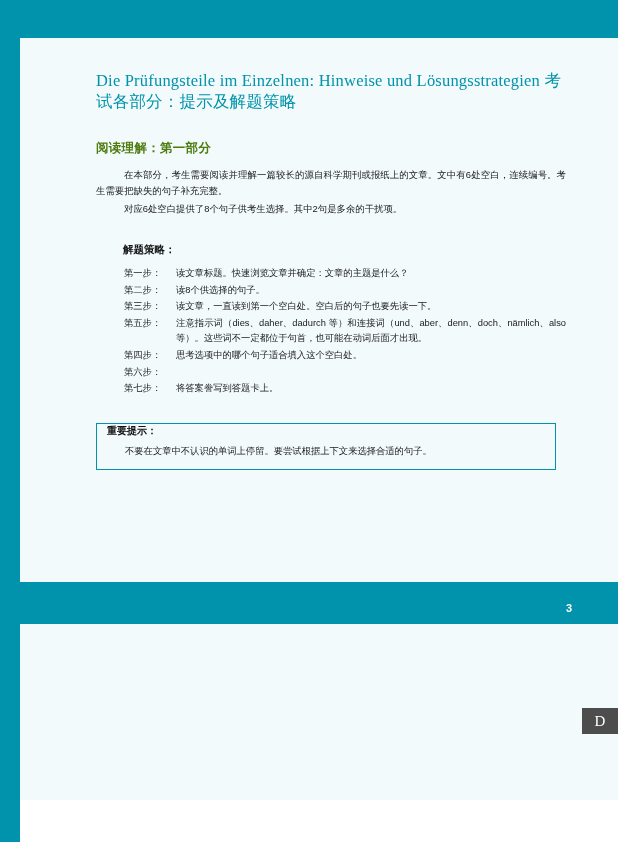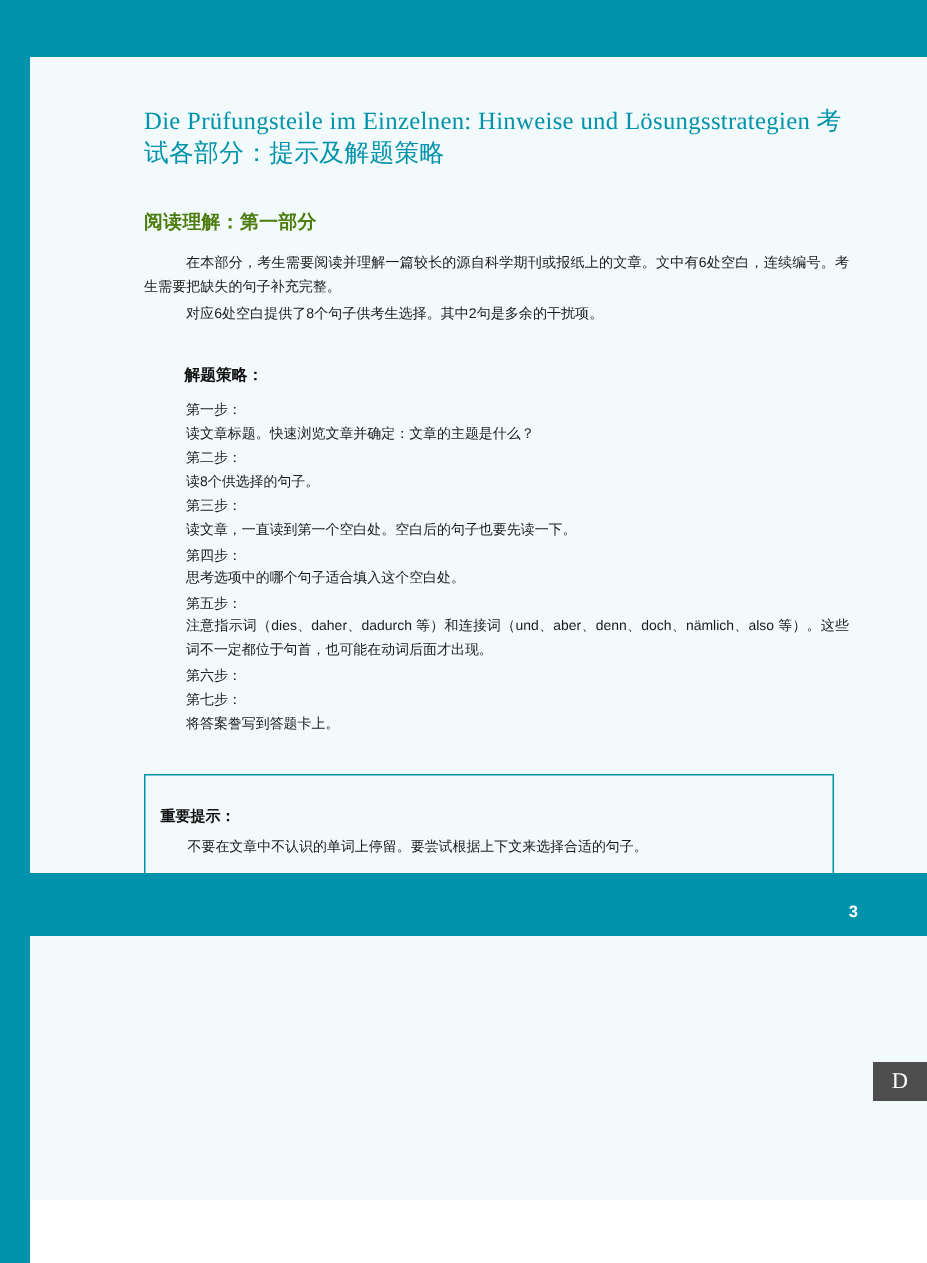--- a/index.html
+++ b/index.html
@@ -101,35 +101,34 @@
     list-style: none;
   }
   .step {
     display: flex;
     align-items: flex-start;
     font-size: 9.3px;
     line-height: 15.6px;
     color: #1a1a1a;
     margin-bottom: 1px;
     padding-left: 28px;
-    flex-direction: column;
   }
   .step-label {
     flex: 0 0 auto;
     width: 52px;
     white-space: nowrap;
   }
   .step-text {
     flex: 1 1 auto;
     text-align: justify;
   }
   .note-box {
     margin-top: 26px;
     border: 1px solid #0093ab;
-    padding: 20px 10px 10px 10px;
+    padding: 0 10px 10px 10px;
     width: 438px;
   }
   .note-title {
     font-size: 10px;
     font-weight: bold;
     color: #111111;
     margin: 0;
   }
   .note-text {
     margin: 6px 0 0 0;
@@ -190,26 +189,26 @@
       </li>
       <li class="step">
         <span class="step-label">第二步：</span>
         <span class="step-text">读8个供选择的句子。</span>
       </li>
       <li class="step">
         <span class="step-label">第三步：</span>
         <span class="step-text">读文章，一直读到第一个空白处。空白后的句子也要先读一下。</span>
       </li>
       <li class="step">
+        <span class="step-label">第五步：</span>
+        <span class="step-text">注意指示词（dies、daher、dadurch 等）和连接词（und、aber、denn、doch、nämlich、also 等）。这些词不一定都位于句首，也可能在动词后面才出现。</span>
+      </li>
+      <li class="step">
         <span class="step-label">第四步：</span>
         <span class="step-text">思考选项中的哪个句子适合填入这个空白处。</span>
-      </li>
-      <li class="step">
-        <span class="step-label">第五步：</span>
-        <span class="step-text">注意指示词（dies、daher、dadurch 等）和连接词（und、aber、denn、doch、nämlich、also 等）。这些词不一定都位于句首，也可能在动词后面才出现。</span>
       </li>
       <li class="step">
         <span class="step-label">第六步：</span>
       </li>
       <li class="step">
         <span class="step-label">第七步：</span>
         <span class="step-text">将答案誊写到答题卡上。</span>
       </li>
     </ul>
 

